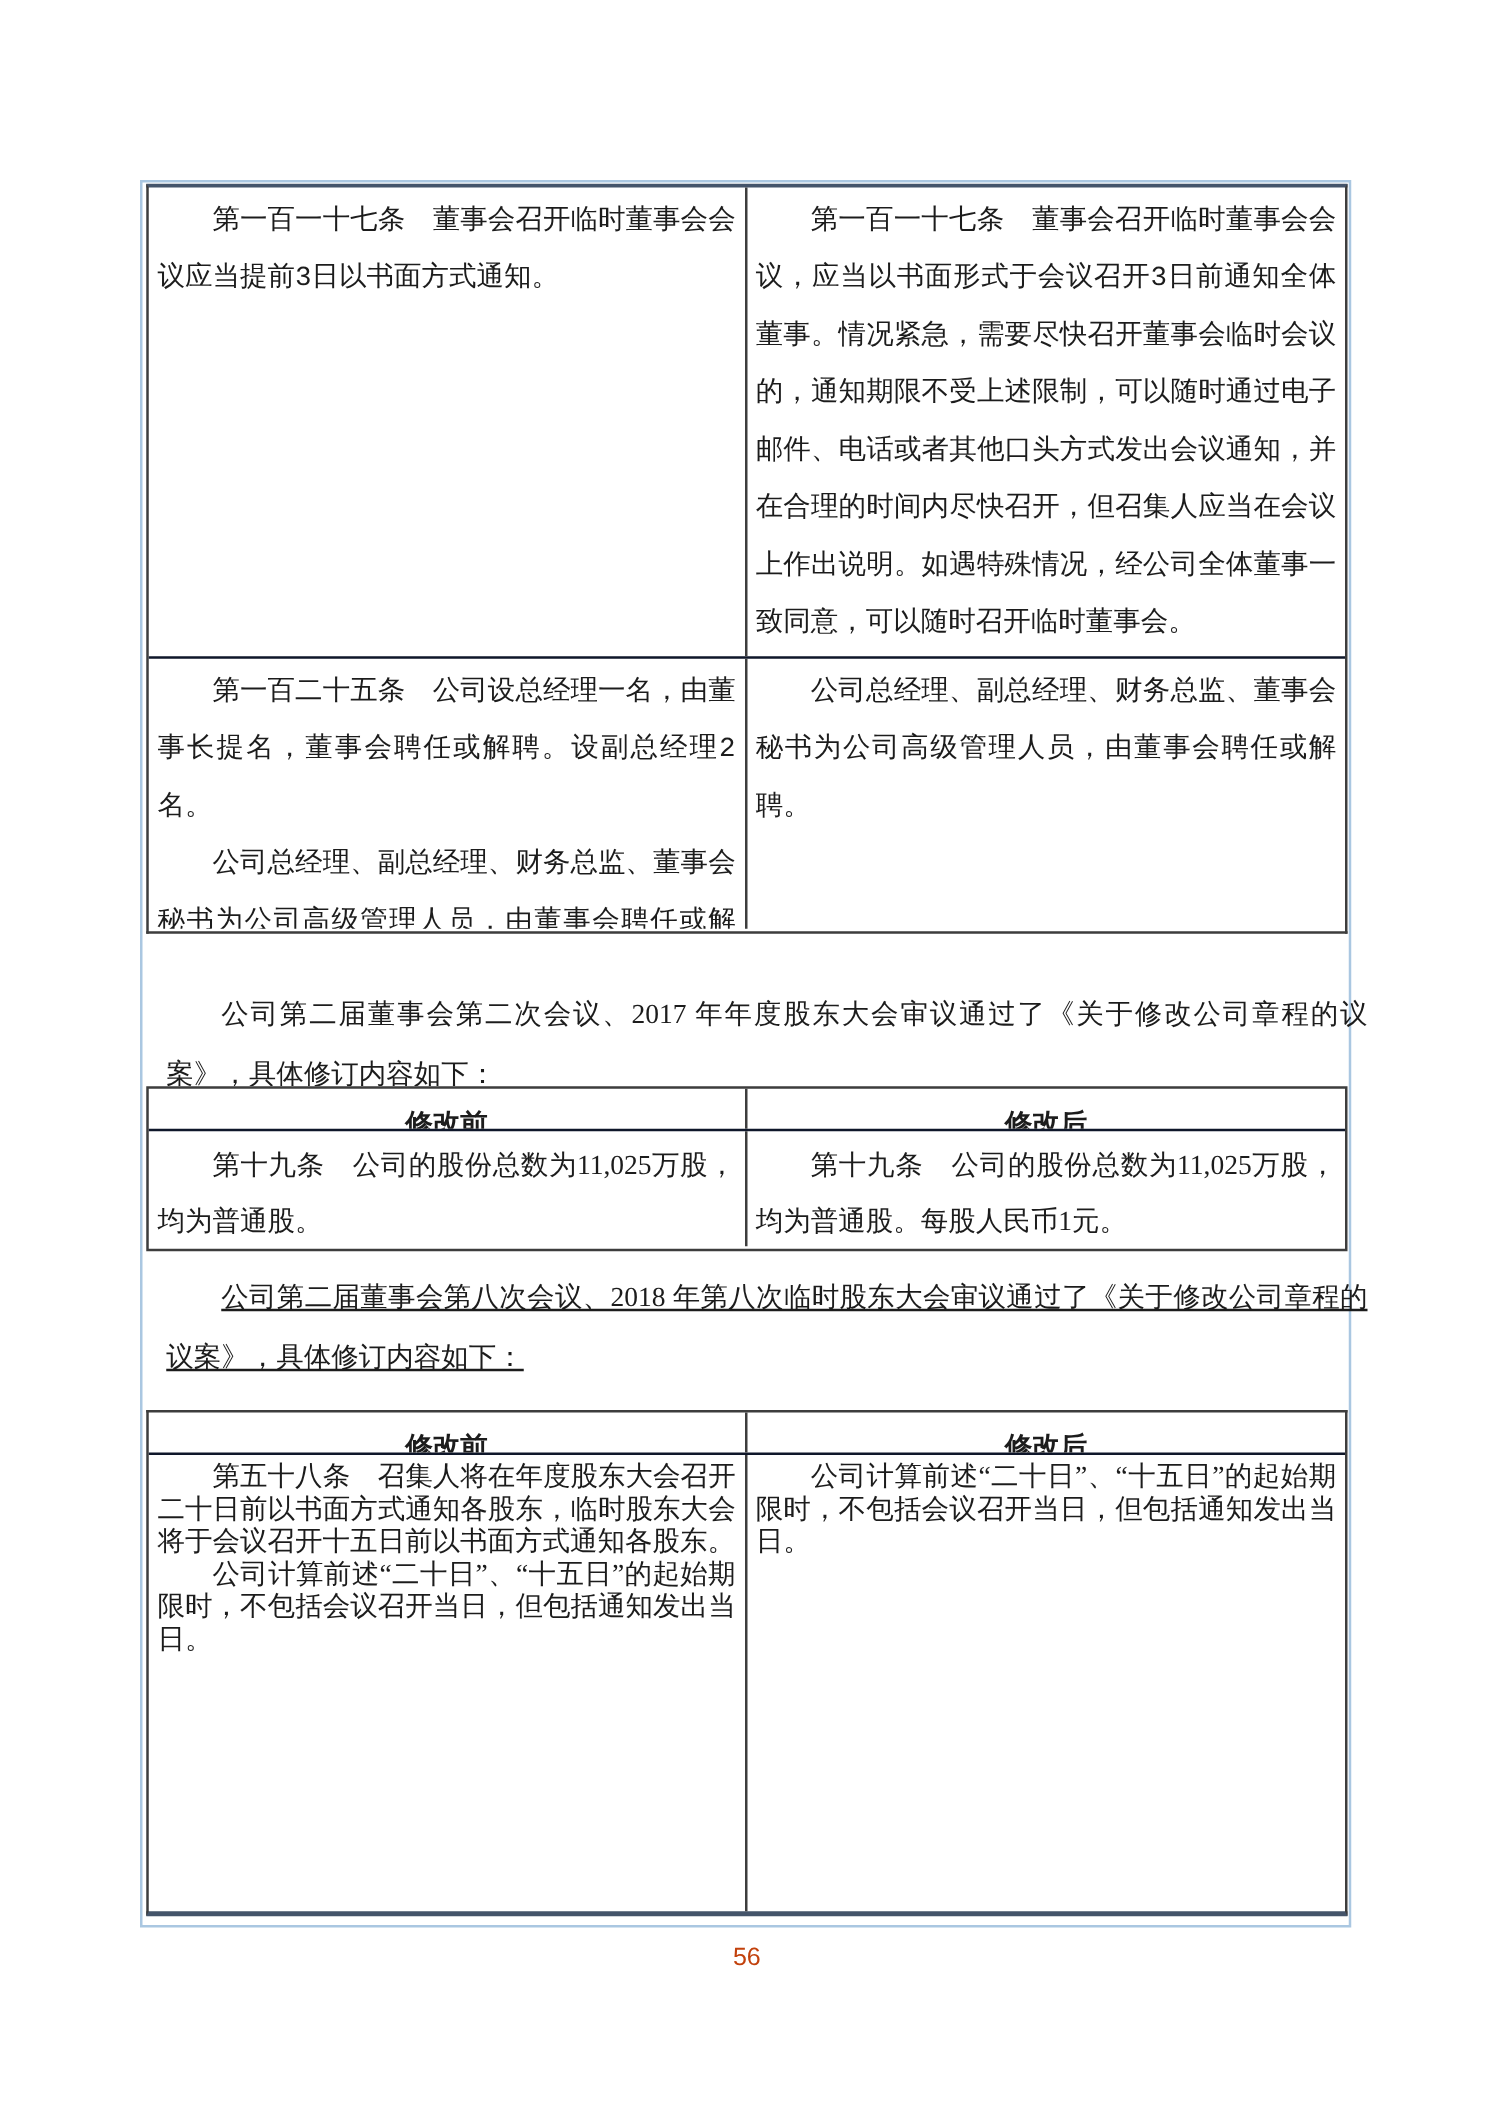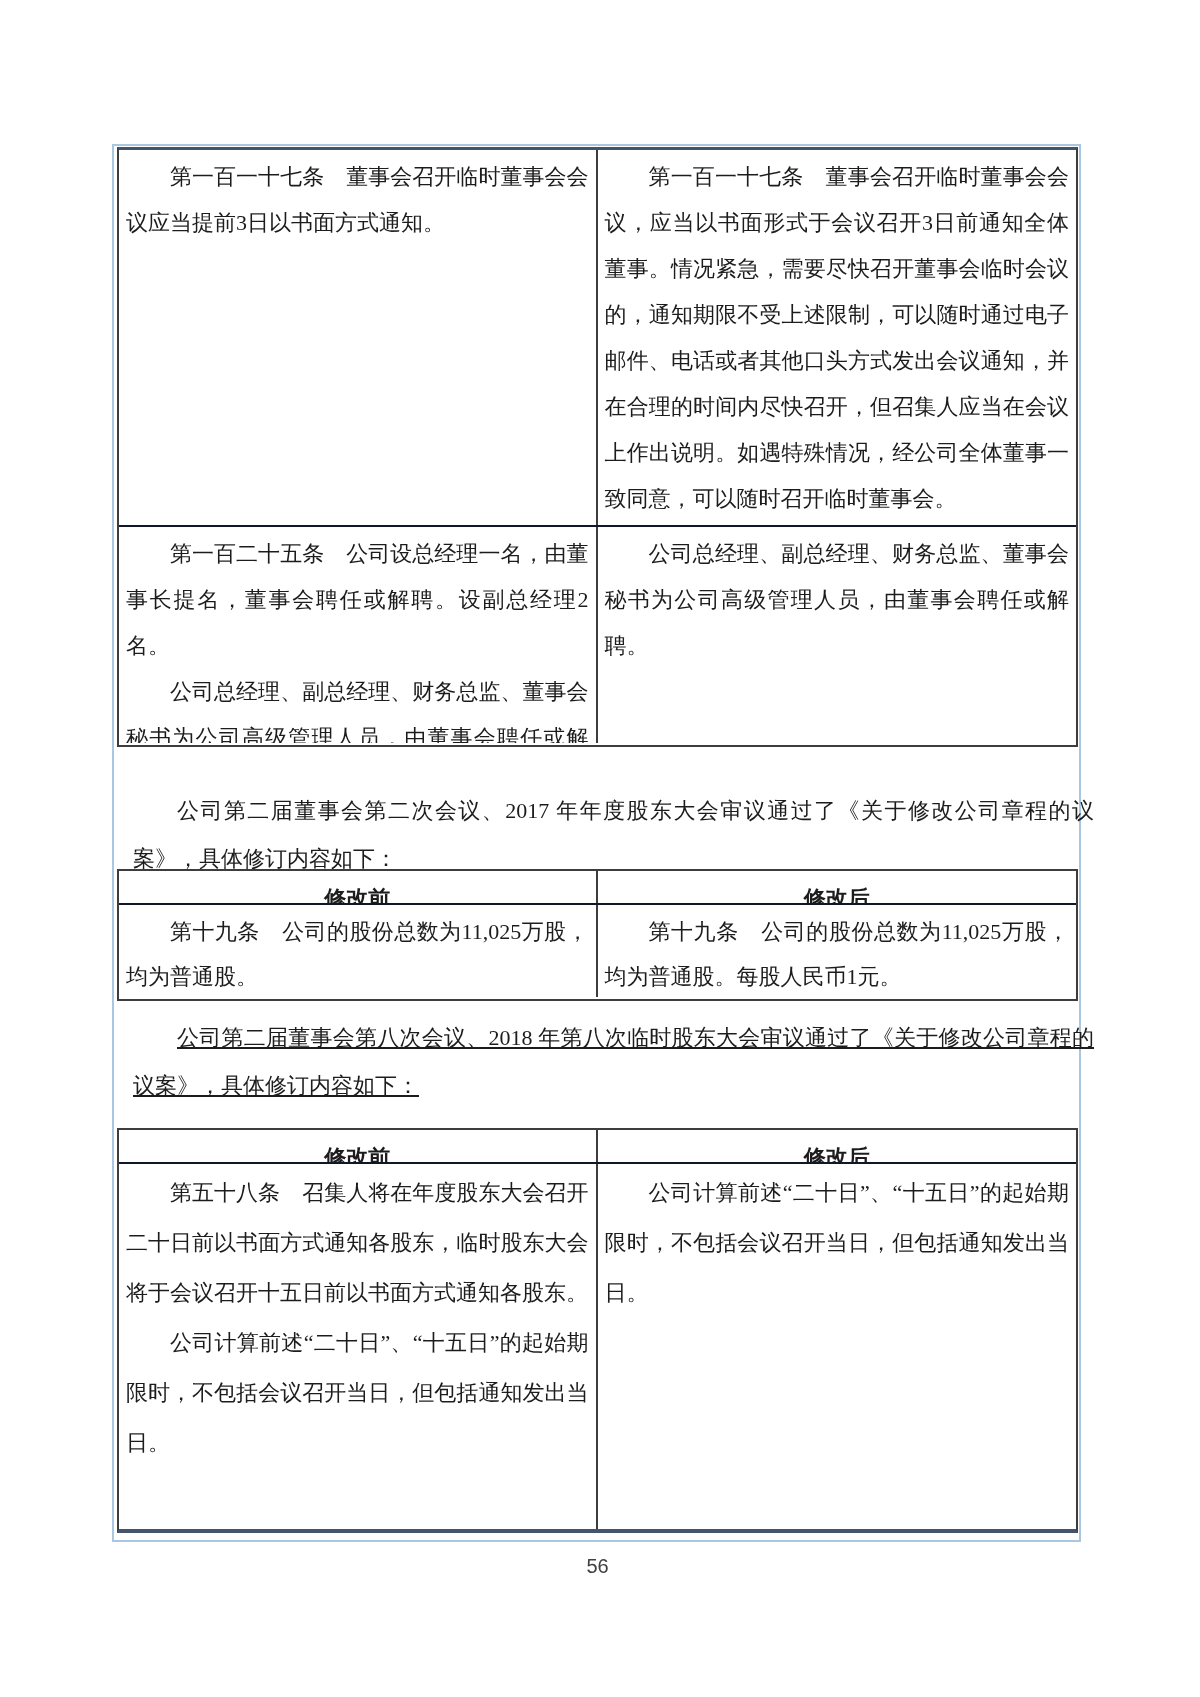--- a/index.html
+++ b/index.html
@@ -8,54 +8,54 @@
     font-family:"Liberation Serif","DejaVu Serif",serif;color:#1c1c1c;overflow:hidden;
   }
   .boundary{
     position:absolute;left:112px;top:144px;width:969px;height:1398px;
     border:2px solid #aac7e1;box-sizing:border-box;
   }
   .tbl{
     position:absolute;left:117px;width:961px;box-sizing:border-box;
     border:2px solid #3d3d3d;background:#ffffff;
   }
-  .t1{top:147px;height:600px;border-top:3px solid #44546a;}
+  .t1{top:147px;height:600px;border-top:3px solid #44546a;font-family:Liberation Mono, monospace;}
   .t2{top:869px;height:132px;}
   .t3{top:1128px;height:405px;border-bottom:4px solid #44546a;}
   .row{display:flex;box-sizing:border-box;}
   .row + .row{border-top:2px solid #0f172a;}
   .cell{
     flex:1 1 50%;box-sizing:border-box;padding:4px 7px 0 7px;overflow:hidden;
     text-align:justify;font-size:22px;
   }
   .cell:first-child{border-right:2px solid #3d3d3d;}
   .t1 .rowA{height:375px;}
   .t1 .rowB{height:218px;}
   .t2 .hrow{height:32px;}
   .t2 .rowA{height:94px;}
   .t3 .hrow{height:32px;}
   .t3 .rowA{height:367px;}
   .t1 .cell{line-height:46px;}
   .t2 .rowA .cell{line-height:45px;}
-  .t3 .rowA .cell{line-height:50px;}
+  .t3 .rowA .cell{line-height:26px;}
   .hcell{
     font-weight:bold;text-align:center;font-size:22px;line-height:31px;
     padding:12px;overflow:hidden;
   }
   .cp{margin:0;text-indent:2em;}
   .intro{
     position:absolute;left:117px;width:961px;margin:16px;
     font-size:22px;line-height:48px;text-indent:2em;text-align:justify;
   }
   #p1{top:771px;}
   #p2{top:998px;text-decoration:underline;}
   .pgnum{
     position:absolute;top:1555px;left:117px;width:961px;text-align:center;
     font-family:"Liberation Sans","DejaVu Sans",sans-serif;
-    font-size:20px;color:#404040;
+    font-size:20px;color:#c2410c;
   }
 </style>
 </head>
 <body>
 
 <div class="page">
 
   <div class="boundary"></div>
 
   <div class="tbl t1">

